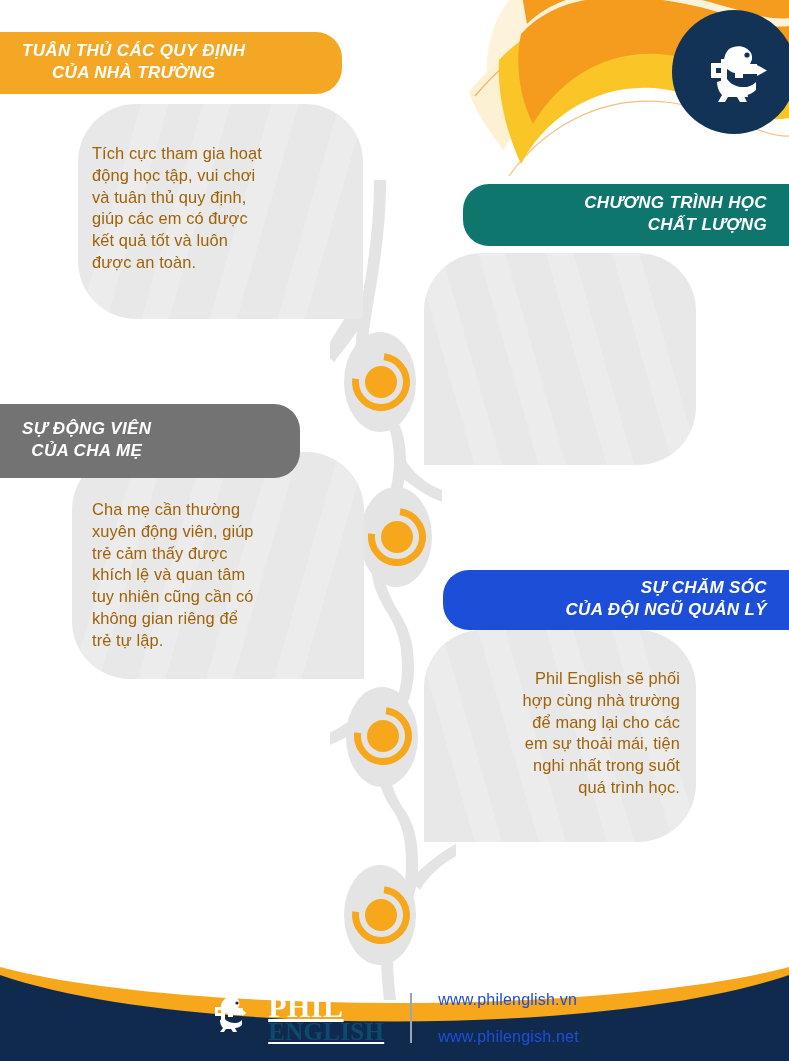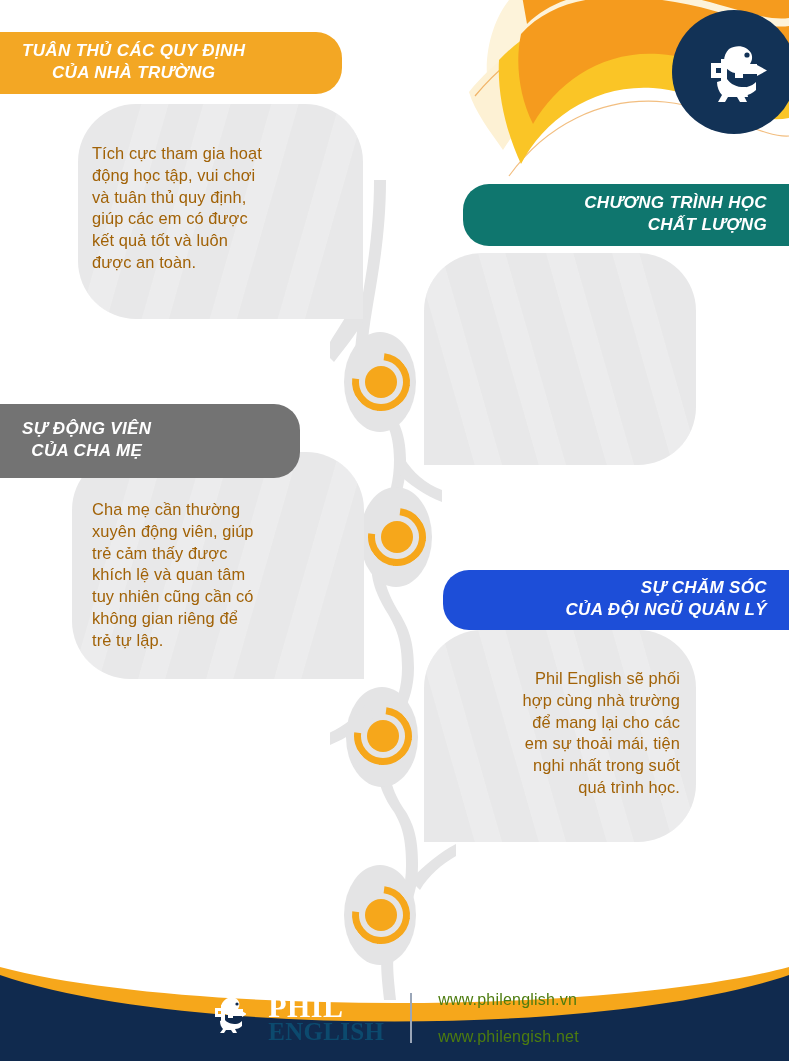--- a/index.html
+++ b/index.html
@@ -129,23 +129,24 @@
     left: 0; bottom: 0;
     width: 789px; height: 86px;
     display: flex;
     align-items: center;
     justify-content: center;
     gap: 0;
     z-index: 12;
   }
   #footer-logo {
     display: flex;
-    align-items: flex-end;
+    align-items: center;
     gap: 22px;
     color: #ffffff;
+    text-decoration: underline;
   }
   #footer-wordmark {
     display: flex;
     flex-direction: column;
     line-height: .92;
   }
   #footer-wordmark .w1 {
     font-family: "Liberation Serif", serif;
     font-size: 30px;
     font-weight: bold;
@@ -160,21 +161,21 @@
     color: #0c4a6e;
   }
   #footer-divider {
     width: 2px; height: 50px;
     background: #9aa6b8;
     margin: 0 26px;
   }
   #footer-urls {
     display: flex; flex-direction: column;
     gap: 19px;
-    color: #4d7c0f;
+    color: #1d4ed8;
     font-size: 16px;
     letter-spacing: .2px;
   }
 </style>
 </head>
 <body>
 
 <div id="poster">
 
   <svg id="deco-svg" viewBox="0 0 320 260">

